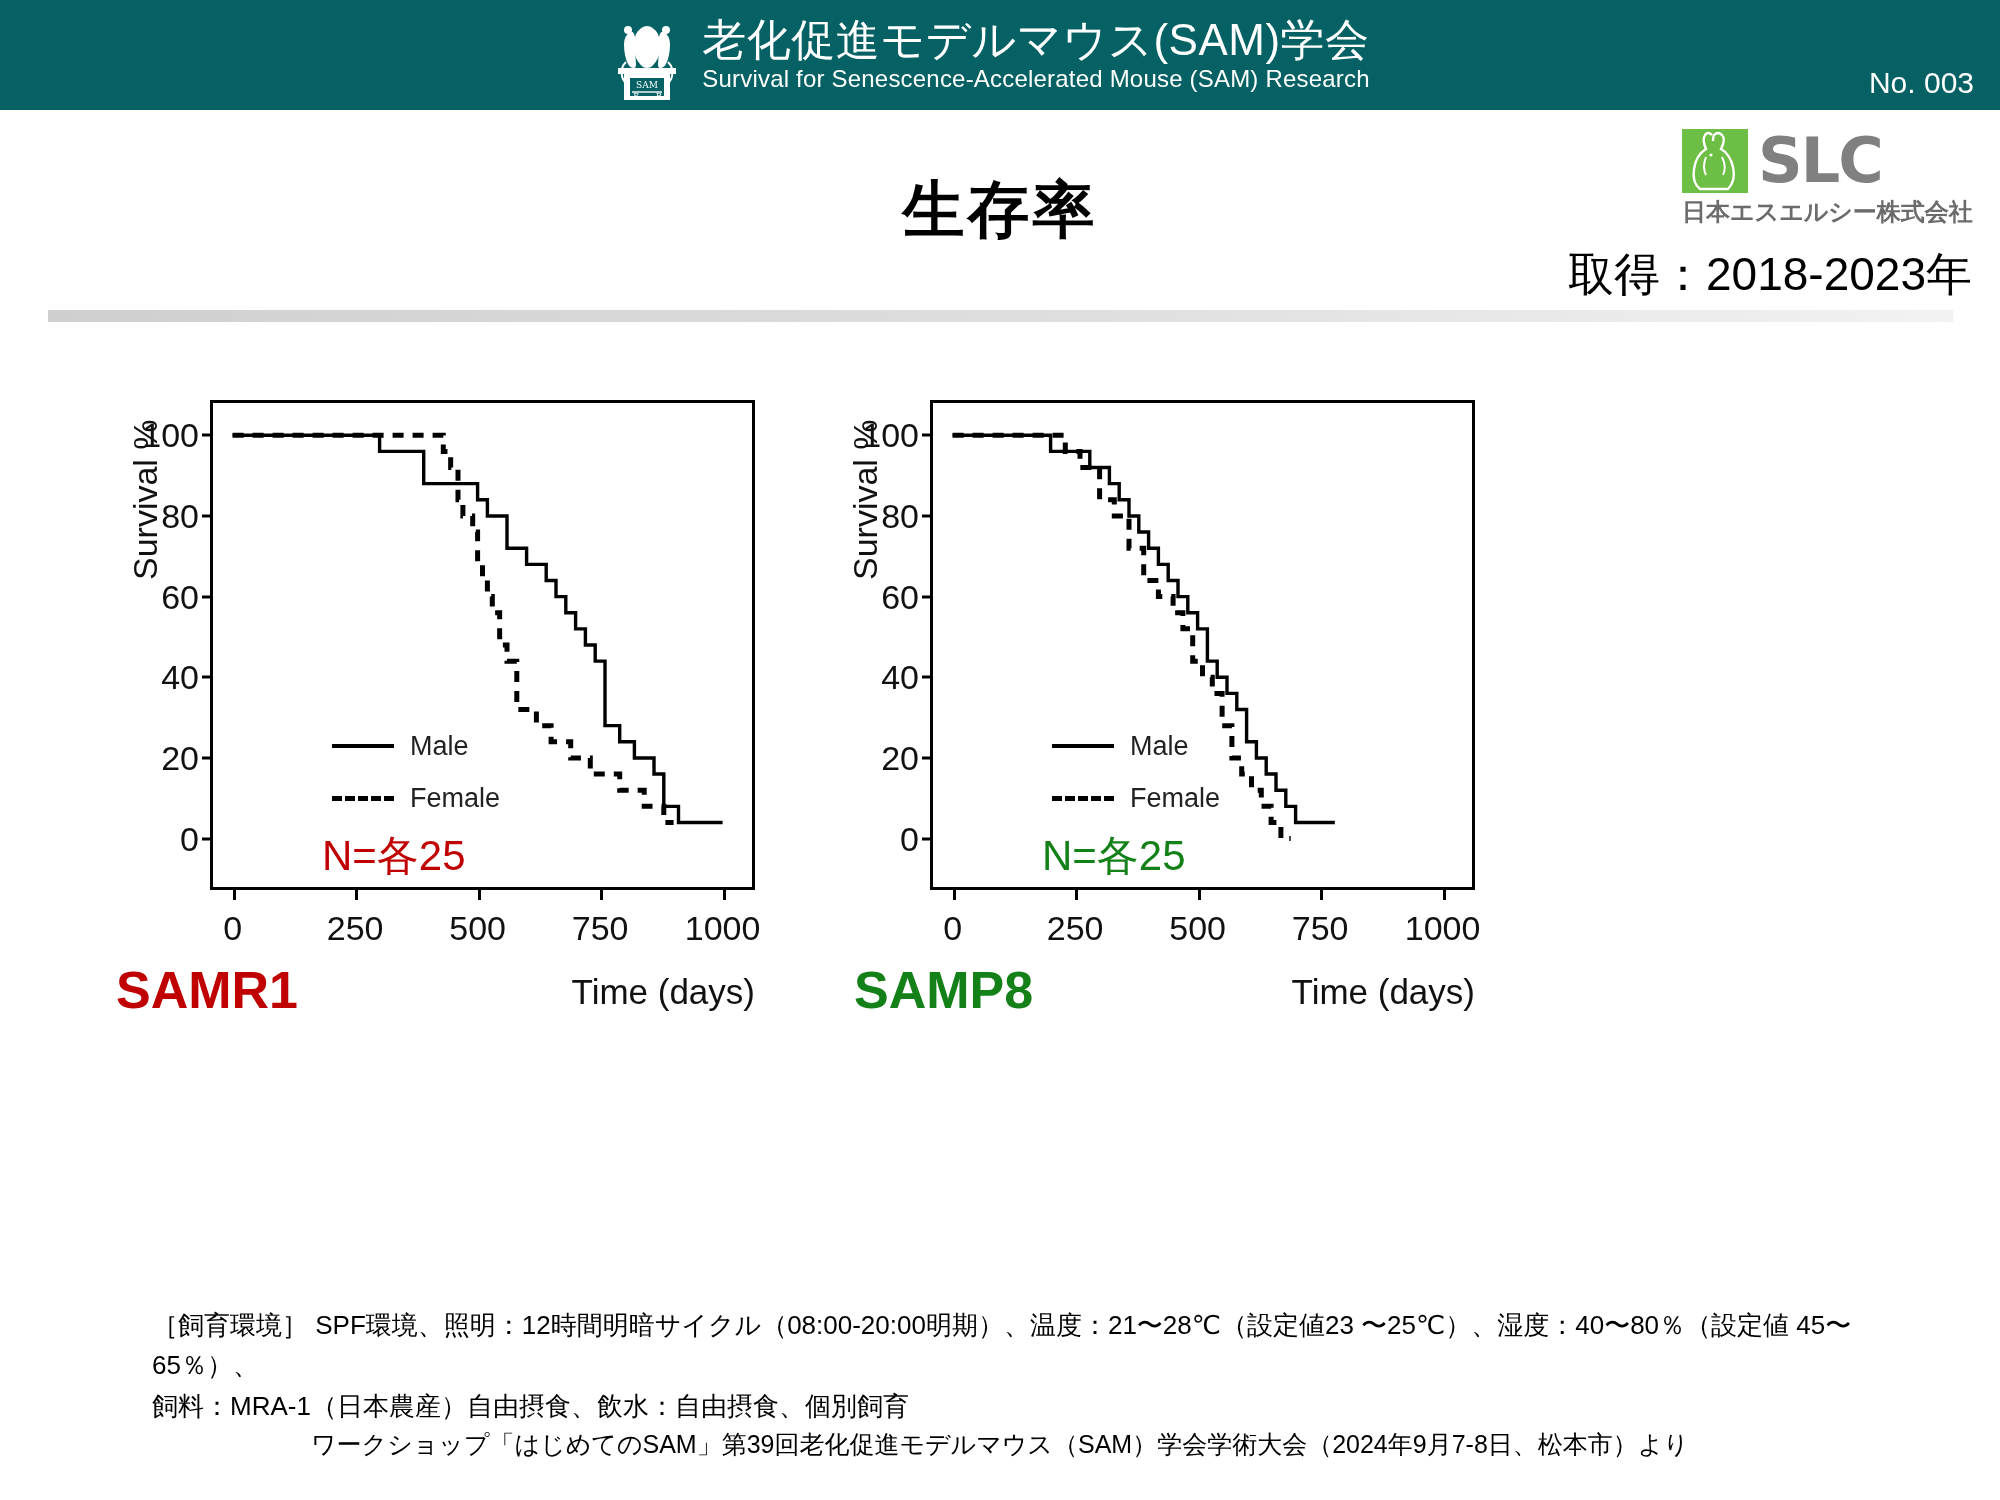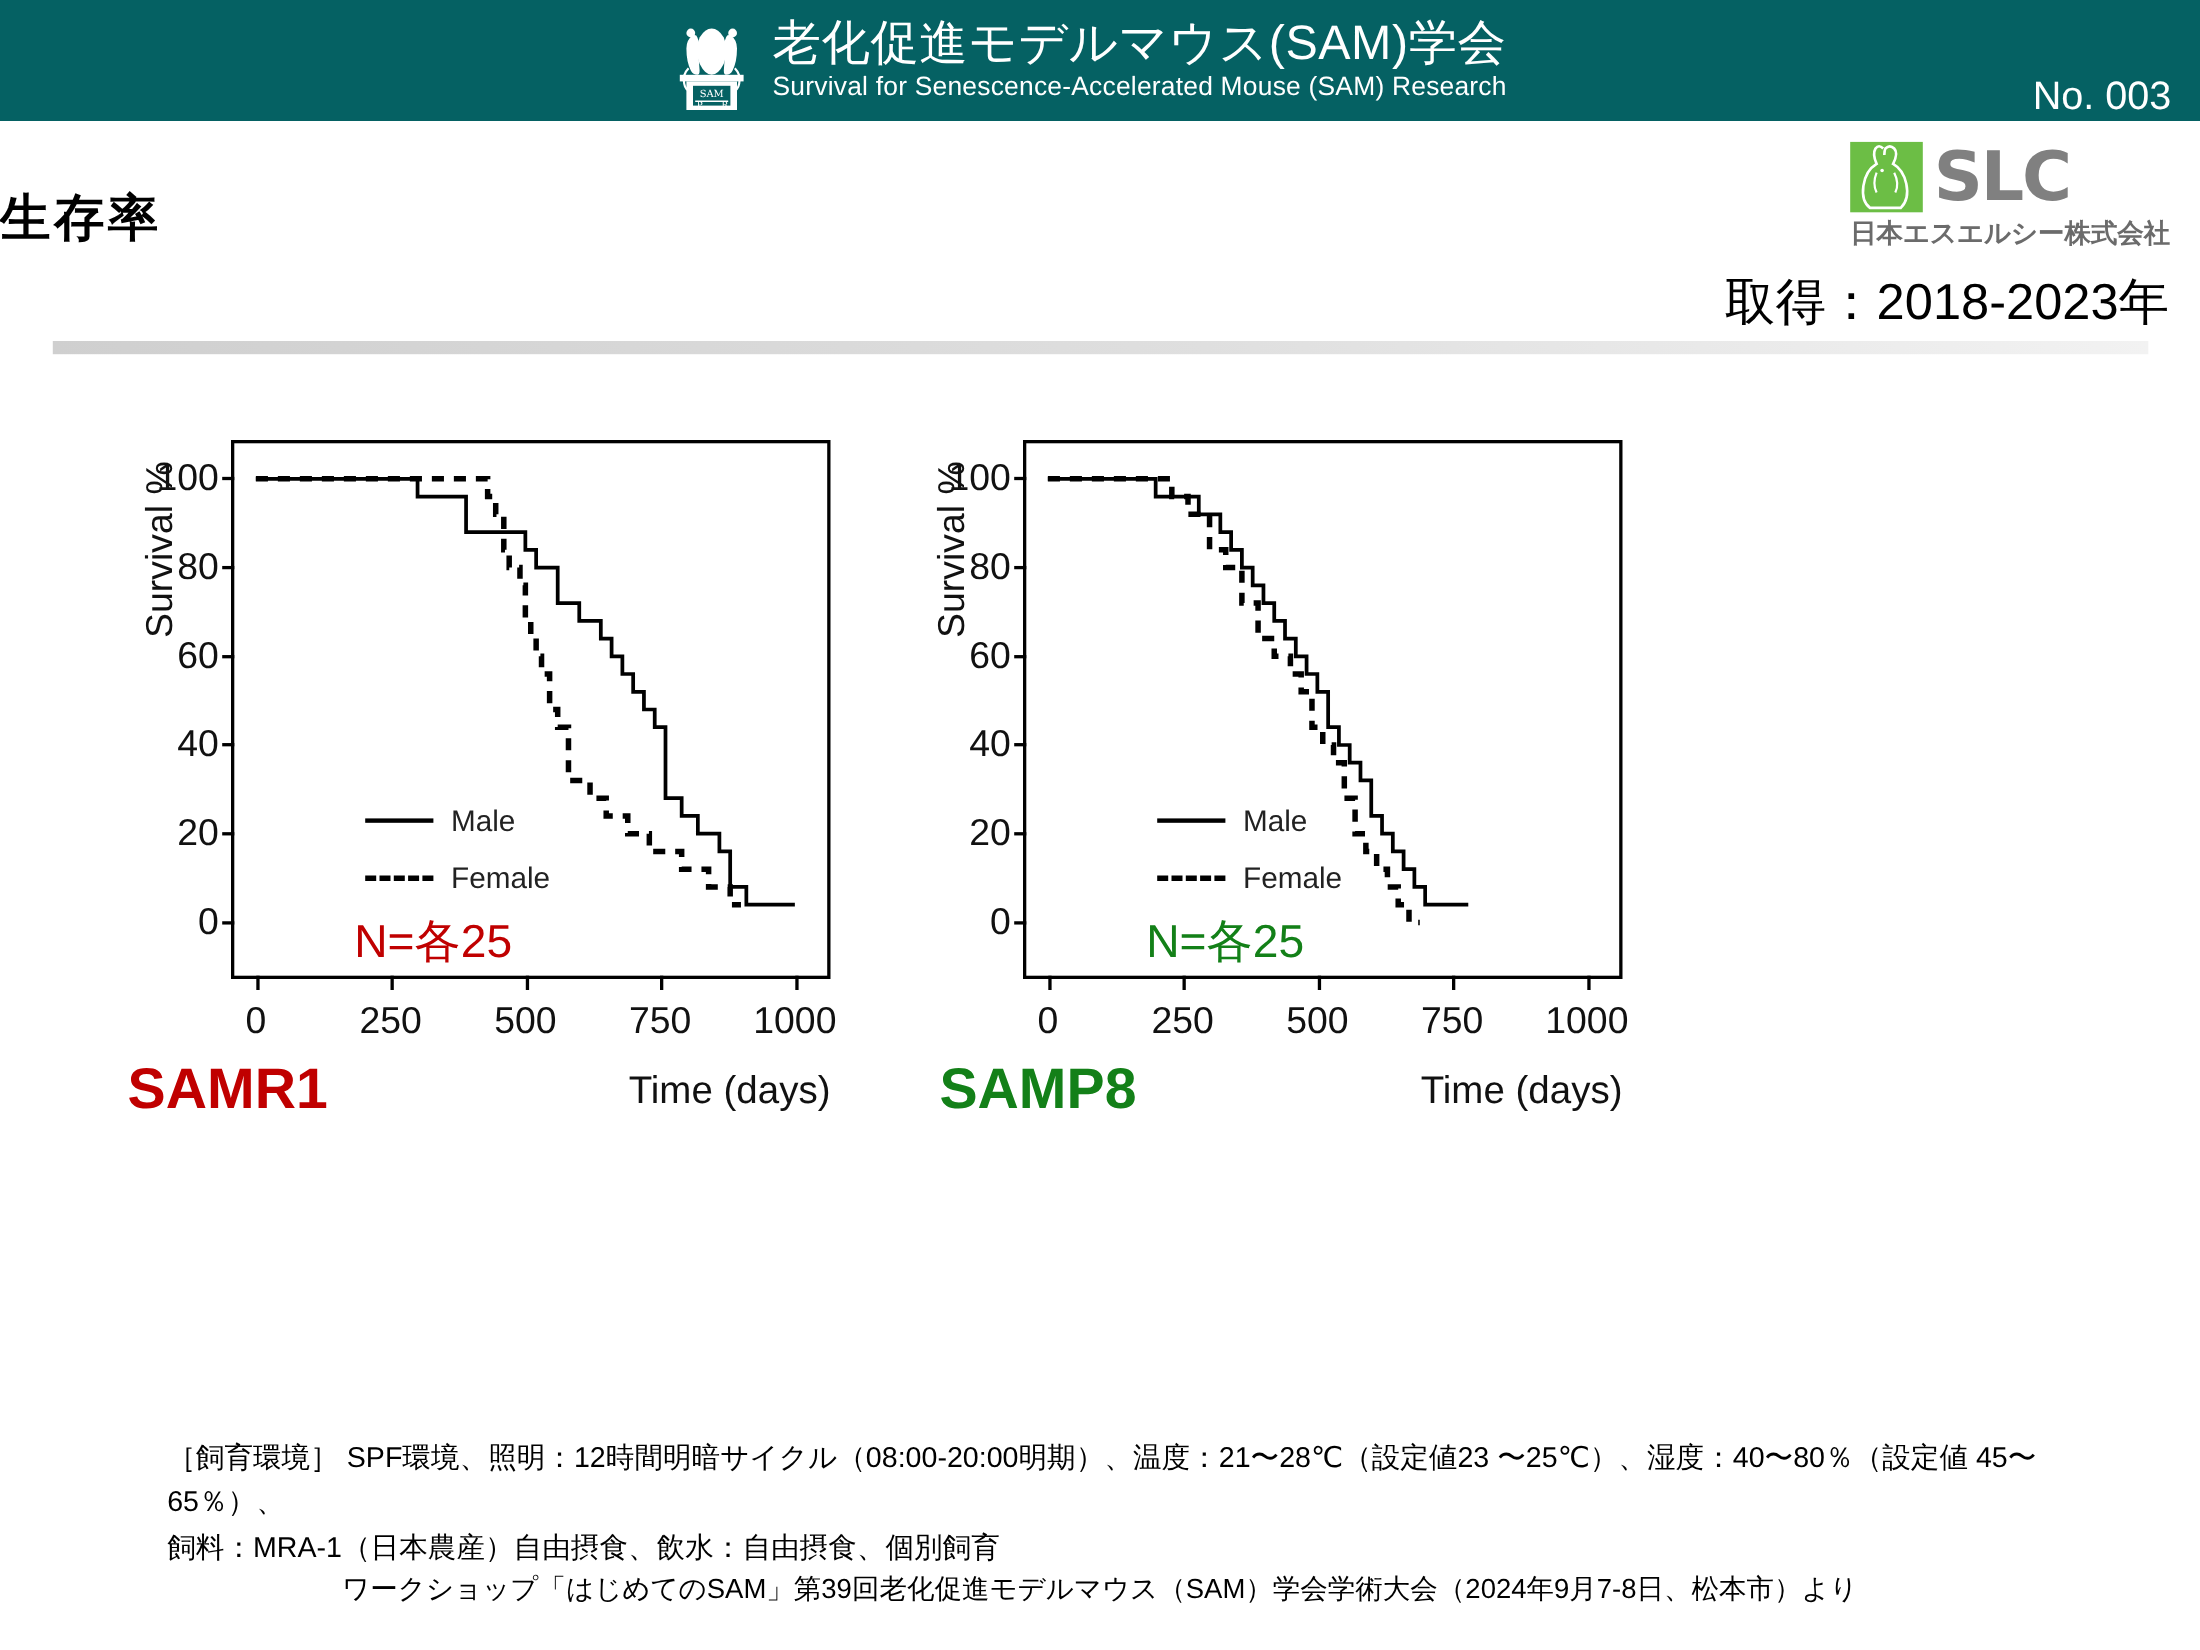--- a/index.html
+++ b/index.html
@@ -23,21 +23,21 @@
   .header-jp {
     color: #ffffff; font-size: 44px; font-weight: 500; letter-spacing: 0.5px;
     line-height: 1.05; white-space: nowrap;
   }
   .header-en {
     color: #ffffff; font-size: 24px; font-weight: 400; letter-spacing: 0.2px;
     line-height: 1.1; white-space: nowrap; margin-top: 3px;
   }
   .header-no {
     position: absolute; right: 26px; top: 66px;
-    color: #ffffff; font-size: 36px; font-weight: 400; white-space: nowrap;
+    color: #ffffff; font-size: 30px; font-weight: 400; white-space: nowrap;
   }
 
   
   .slc-logo { position: absolute; right: 28px; top: 128px; width: 290px; }
   .slc-row { display: flex; align-items: center; gap: 10px; height: 66px; }
   .slc-mark {
     width: 66px; height: 64px; background: #6cbe45; position: relative; flex: 0 0 auto;
   }
   .slc-text {
     font-family: "DejaVu Sans", sans-serif;
@@ -45,21 +45,21 @@
     letter-spacing: -2px; line-height: 0.95;
   }
   .slc-sub {
     font-size: 24px; color: #6b6b6b; letter-spacing: 0px;
     margin-top: 2px; white-space: nowrap; font-weight: 700;
   }
 
   
   .title-main {
     position: absolute; left: 0; top: 168px; width: 2000px;
-    text-align: left; font-size: 46px; font-weight: 700; color: #000;
+    text-align: center; font-size: 62px; font-weight: 700; color: #000;
     letter-spacing: 3px;
   }
   .title-acq {
     position: absolute; right: 28px; top: 244px;
     font-size: 46px; color: #000; white-space: nowrap; letter-spacing: 0px;
   }
   .rule {
     position: absolute; left: 48px; top: 310px; width: 1905px; height: 12px;
     background: linear-gradient(to right, #cfcfcf 0%, #dfdfdf 55%, #f2f2f2 100%);
   }

